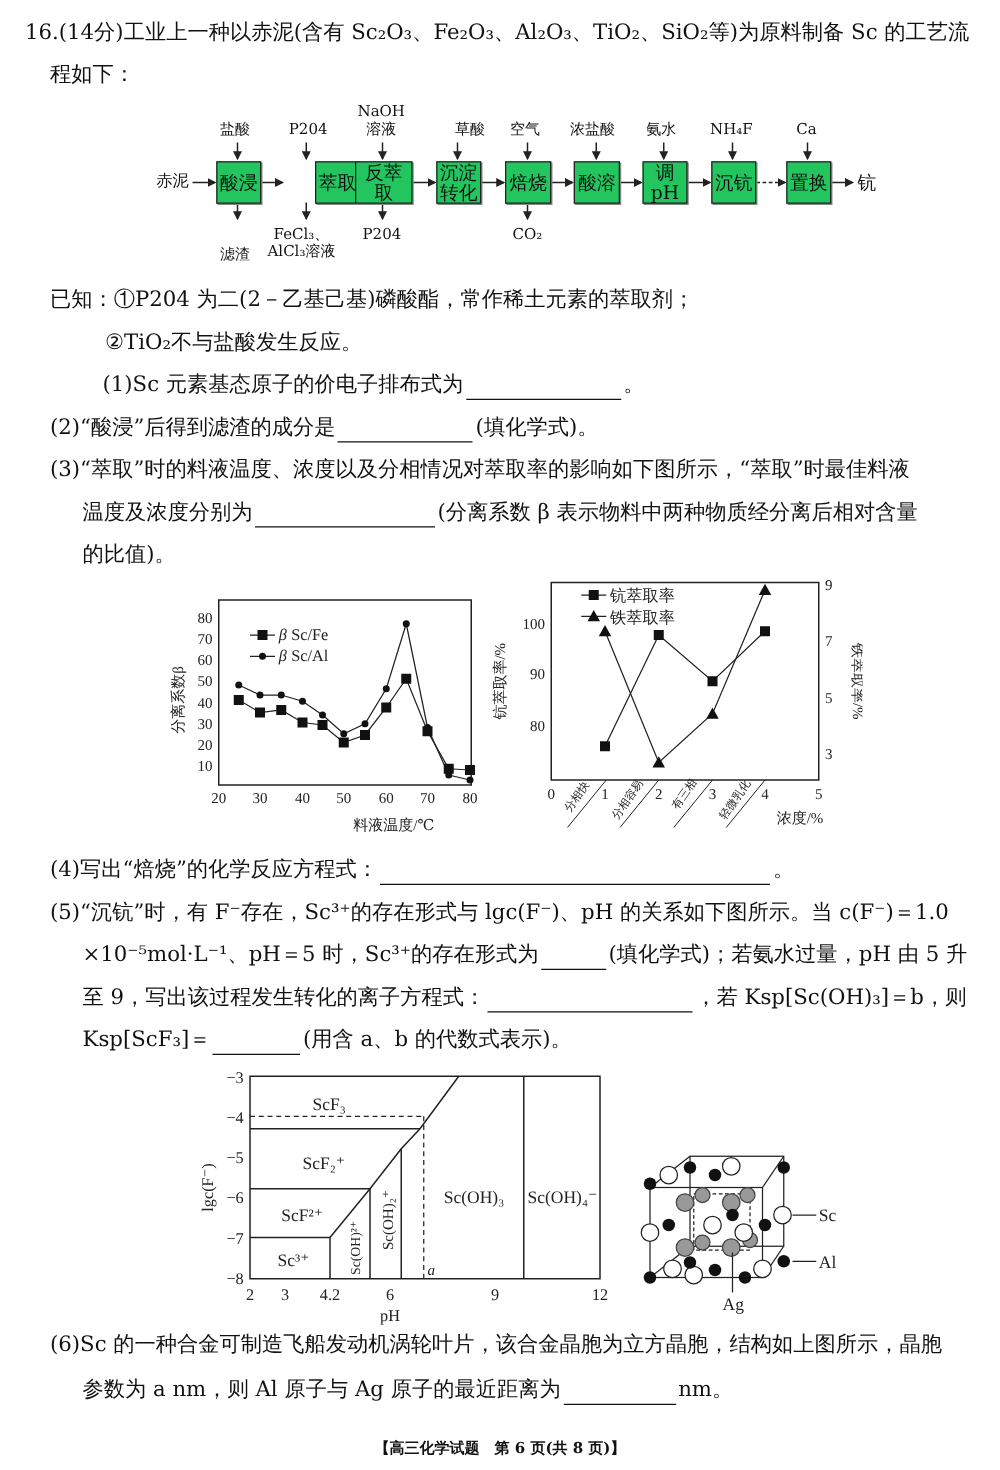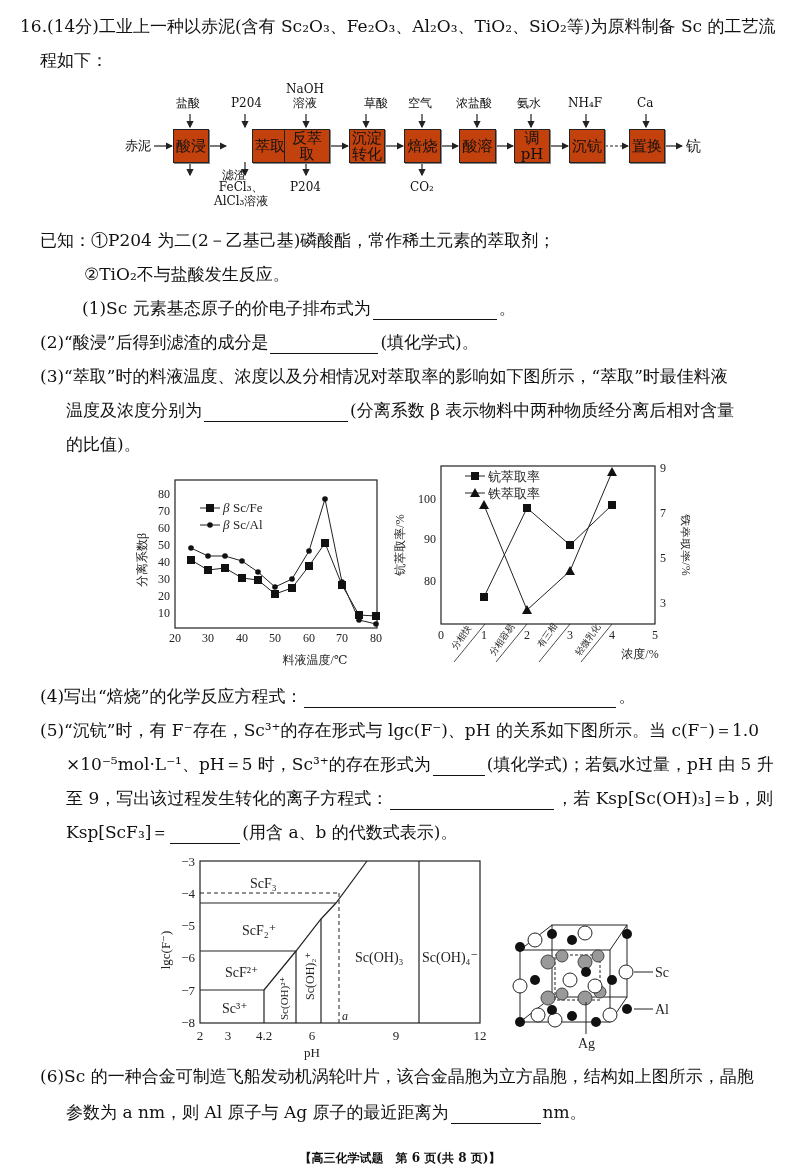--- a/index.html
+++ b/index.html
@@ -1,21 +1,21 @@
 <!DOCTYPE html>
 <html><head>
 <meta charset="utf-8">
 <style>
   html,body{margin:0;padding:0;background:#fff;}
   body{width:800px;height:1176px;position:relative;overflow:hidden;
        font-family:"DejaVu Serif","Liberation Serif",serif;color:#111;}
   .line{position:absolute;font-size:17px;white-space:nowrap;line-height:24px;}
   .blank{display:inline-block;border-bottom:1px solid #111;height:18px;vertical-align:bottom;margin:0 2px;}
   .flow{position:absolute;left:0;top:80px;width:800px;height:140px;}
-  .box{position:absolute;border:1.3px solid #222;box-shadow:1px 1px 0 #888;background:#c2410c;
+  .box{position:absolute;border:1.3px solid #222;box-shadow:1px 1px 0 #888;background:#22c55e;
        font-size:15px;text-align:center;display:flex;align-items:center;justify-content:center;line-height:16px;}
   .lbl{position:absolute;font-size:12px;text-align:center;white-space:nowrap;line-height:14px;}
   svg text{font-family:"Liberation Serif","DejaVu Serif",serif;}
   .footer{position:absolute;top:1150px;left:0;width:800px;text-align:center;font-size:12px;font-weight:bold;}
 </style>
 </head>
 <body>
 
 <div class="line" style="left:20px;top:14px;">16.(14分)工业上一种以赤泥(含有 Sc₂O₃、Fe₂O₃、Al₂O₃、TiO₂、SiO₂等)为原料制备 Sc 的工艺流</div>
 <div class="line" style="left:40px;top:48px;">程如下：</div>
@@ -74,21 +74,21 @@
   <div class="lbl" style="left:231px;top:16px;">P204</div>
   <div class="lbl" style="left:286px;top:2px;white-space:pre;">NaOH
 溶液</div>
   <div class="lbl" style="left:352px;top:16px;margin-left:12px;">草酸</div>
   <div class="lbl" style="left:408px;top:16px;">空气</div>
   <div class="lbl" style="left:456px;top:16px;">浓盐酸</div>
   <div class="lbl" style="left:517px;top:16px;">氨水</div>
   <div class="lbl" style="left:568px;top:16px;">NH₄F</div>
   <div class="lbl" style="left:637px;top:16px;">Ca</div>
 
-  <div class="lbl" style="left:176px;top:88px;margin-left:46px;">滤渣</div>
+  <div class="lbl" style="left:176px;top:116px;">滤渣</div>
   <div class="lbl" style="left:214px;top:100px;white-space:pre;">FeCl₃、
 AlCl₃溶液</div>
   <div class="lbl" style="left:290px;top:100px;">P204</div>
   <div class="lbl" style="left:410px;top:100px;">CO₂</div>
 </div>
 
 <div class="line" style="left:40px;top:228px;">已知：①P204 为二(2－乙基己基)磷酸酯，常作稀土元素的萃取剂；</div>
 <div class="line" style="left:84px;top:262px;">②TiO₂不与盐酸发生反应。</div>
 
 <div class="line" style="left:40px;top:296px;margin-left:42px;">

